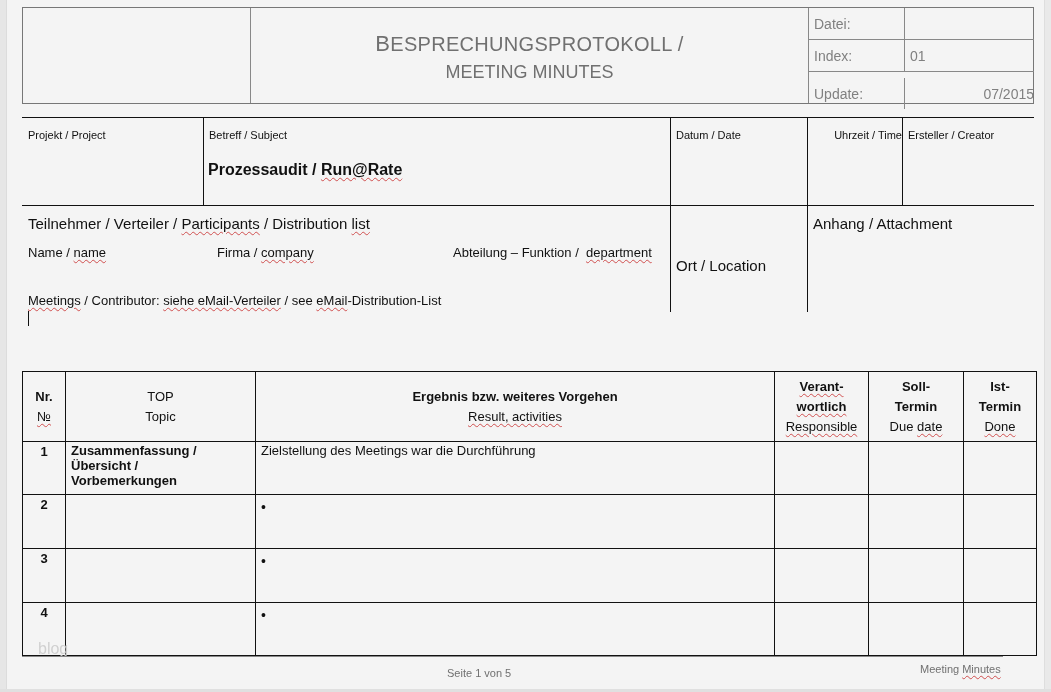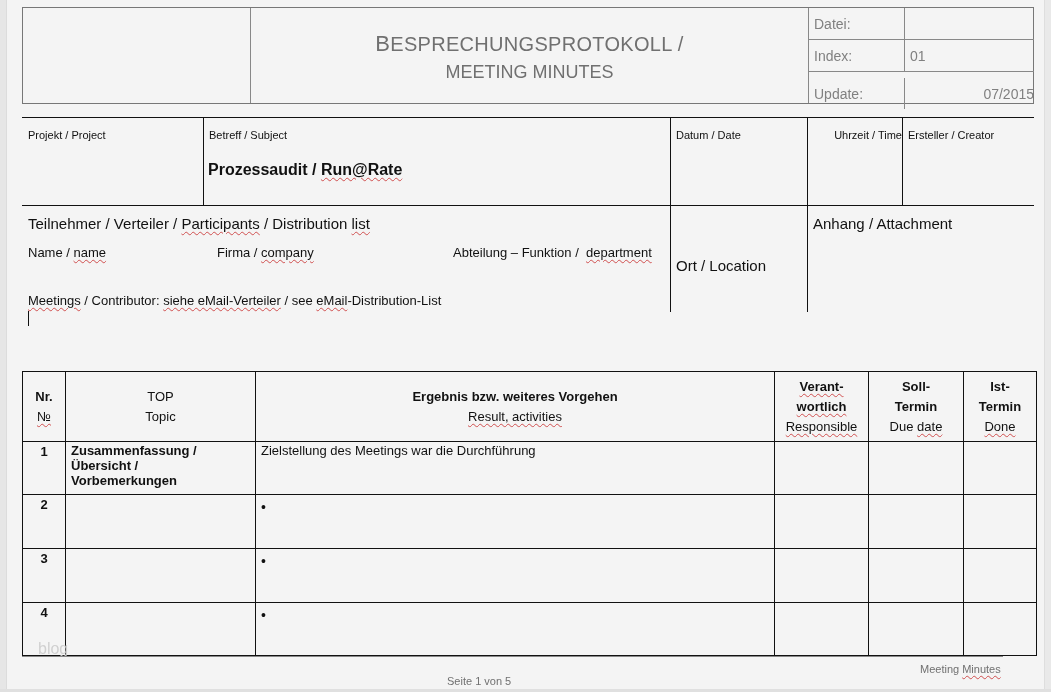--- a/index.html
+++ b/index.html
@@ -41,21 +41,21 @@
     .tbl th { font-weight:normal; vertical-align:middle; text-align:center; line-height:20px; height:69px; }
     .tbl .b { font-weight:bold; }
     .tbl td.num { text-align:center; font-weight:bold; padding-top:2px; }
     .tbl td.topic { font-weight:bold; padding:1px 0 0 5px; line-height:15px; }
     .tbl td.result { padding:1px 0 0 5px; }
     .bullet { display:inline-block; margin-left:0; margin-top:3px; font-size:14px; }
 
     
     .footer-line { position:absolute; left:22px; top:656px; width:981px; height:1px; background:#888; }
     .footer-ghost { position:absolute; left:38px; top:640px; font-size:16px; color:#d0d0d0; }
-    .footer-page { position:absolute; left:447px; top:667px; font-size:11px; color:#707070;margin-top:8px; }
+    .footer-page { position:absolute; left:447px; top:667px; font-size:11px; color:#707070; }
     .footer-title { position:absolute; left:920px; top:663px; font-size:11px; color:#707070; }
   </style>
 </head>
 <body>
 
 <div class="page-edge-left"></div>
 <div class="page-edge-right"></div>
 <div class="page-edge-bottom"></div>
 
 <div class="hdr">

